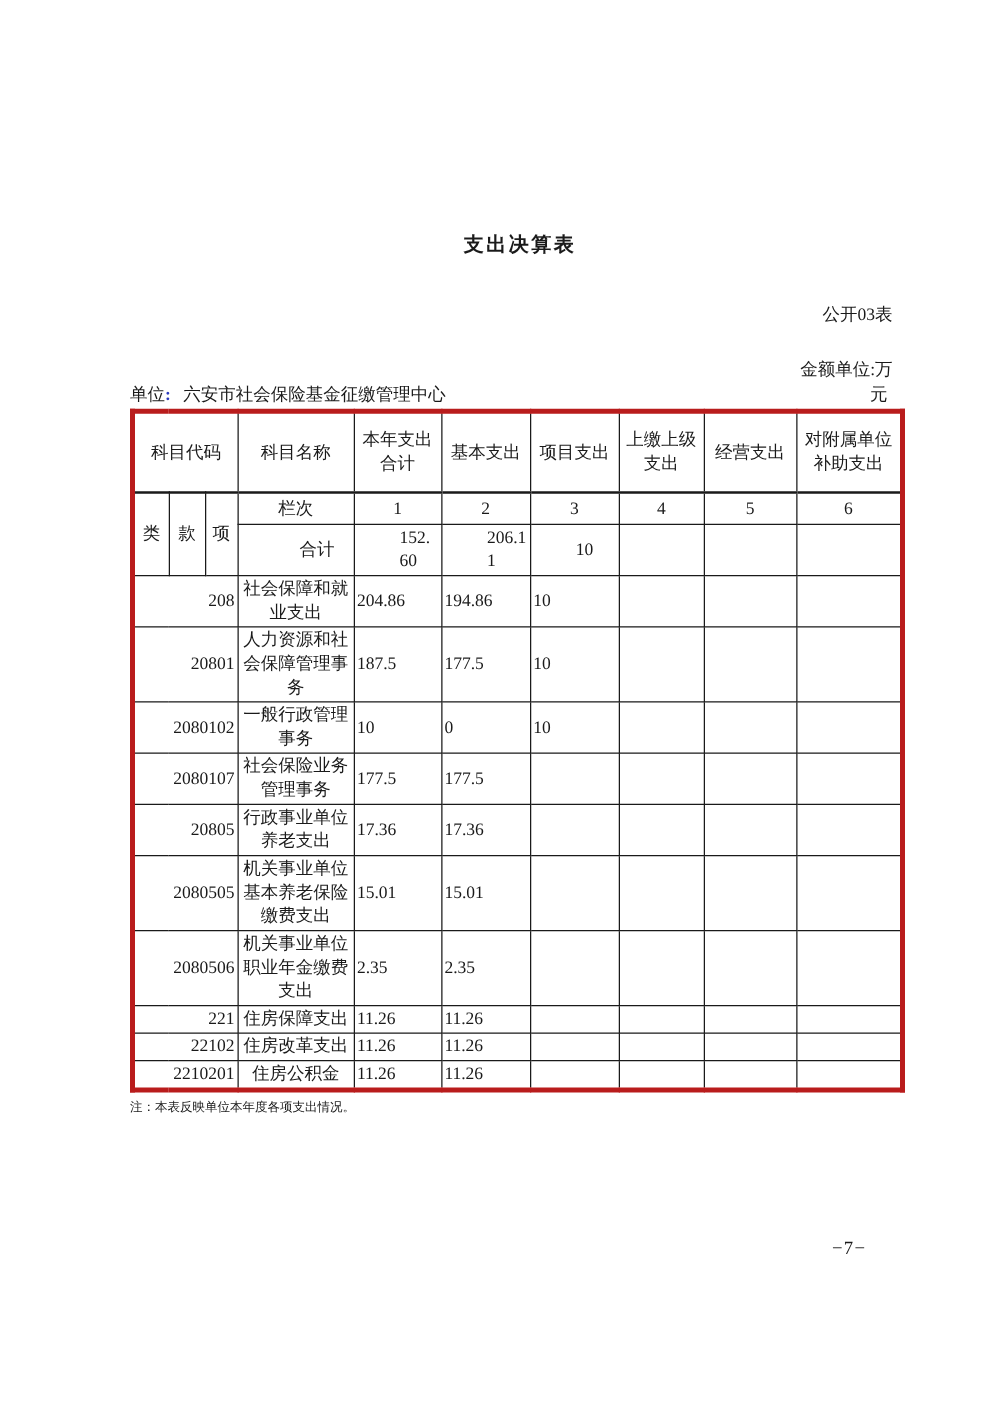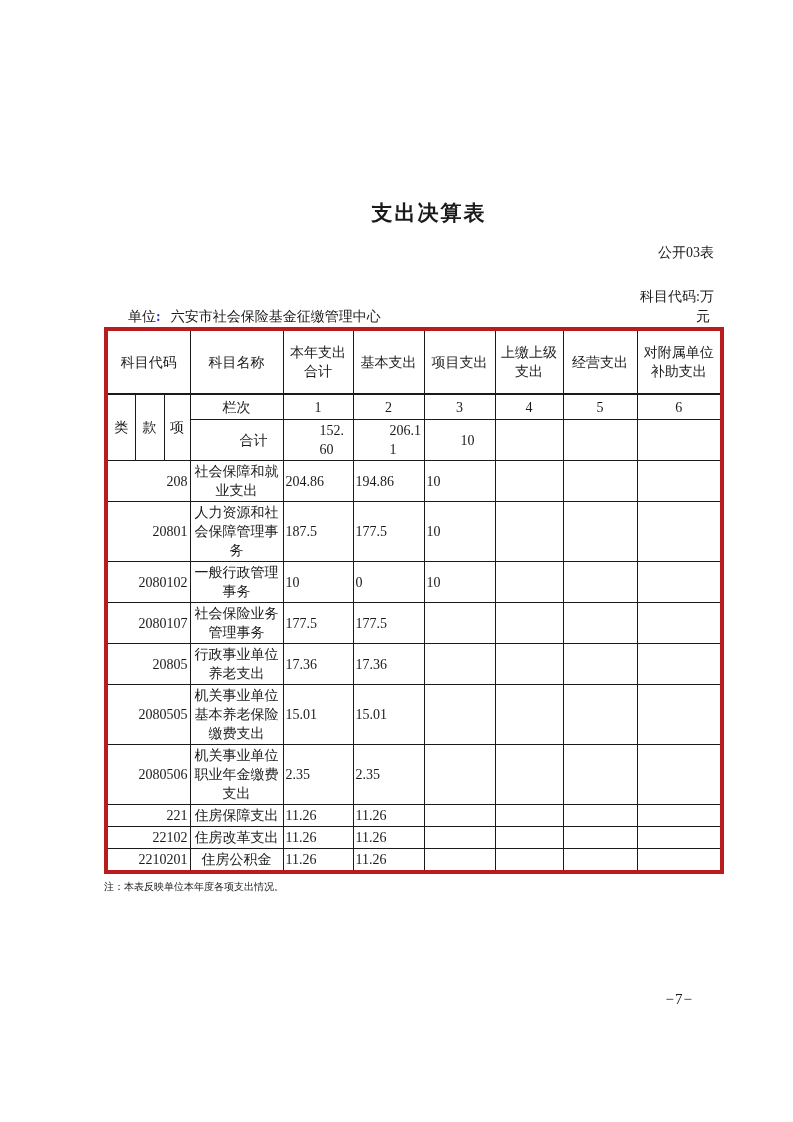--- a/index.html
+++ b/index.html
@@ -14,24 +14,24 @@
     background: #ffffff;
     font-family: "Liberation Serif", "DejaVu Serif", serif;
     color: #1a1a1a;
     overflow: hidden;
   }
   .title {
     position: absolute;
     top: 182px;
     left: 104px;
     width: 616px;
-    margin: 17px;
+    margin: 4px;
     text-align: center;
     font-family: "Liberation Sans", "DejaVu Sans", sans-serif;
-    font-size: 21px;
+    font-size: 16px;
     font-weight: bold;
     letter-spacing: 2px;
     color: #1a1a1a;
   }
   .content {
     position: absolute;
     top: 218px;
     left: 104px;
     width: 616px;
   }
@@ -41,21 +41,20 @@
     line-height: 19px;
     padding-right: 6px;
     margin-top: 25px;
   }
   .org-row {
     display: flex;
     justify-content: space-between;
     align-items: flex-end;
     font-size: 14px;
     line-height: 21px;
-    margin-left: 24px;
   }
   .org-left { text-align: left; }
   .org-colon {
     color: #2b3bbf;
     margin-right: 10px;
     font-weight: bold;
   }
   .org-right { padding-right: 10px; }
 
   table.fin {
@@ -104,21 +103,21 @@
 </head>
 <body>
 
 <div class="page">
 
   <h1 class="title">支出决算表</h1>
 
   <div class="content">
 
     <div class="meta-line">公开03表</div>
-    <div class="meta-line">科目代码:万</div>
+    <div class="meta-line">金额单位:万</div>
 
     <div class="org-row">
       <div class="org-left">
         <span>单位</span><span class="org-colon">:</span><span>六安市社会保险基金征缴管理中心</span>
       </div>
       <div class="org-right">元</div>
     </div>
 
     <table class="fin">
       <colgroup>

